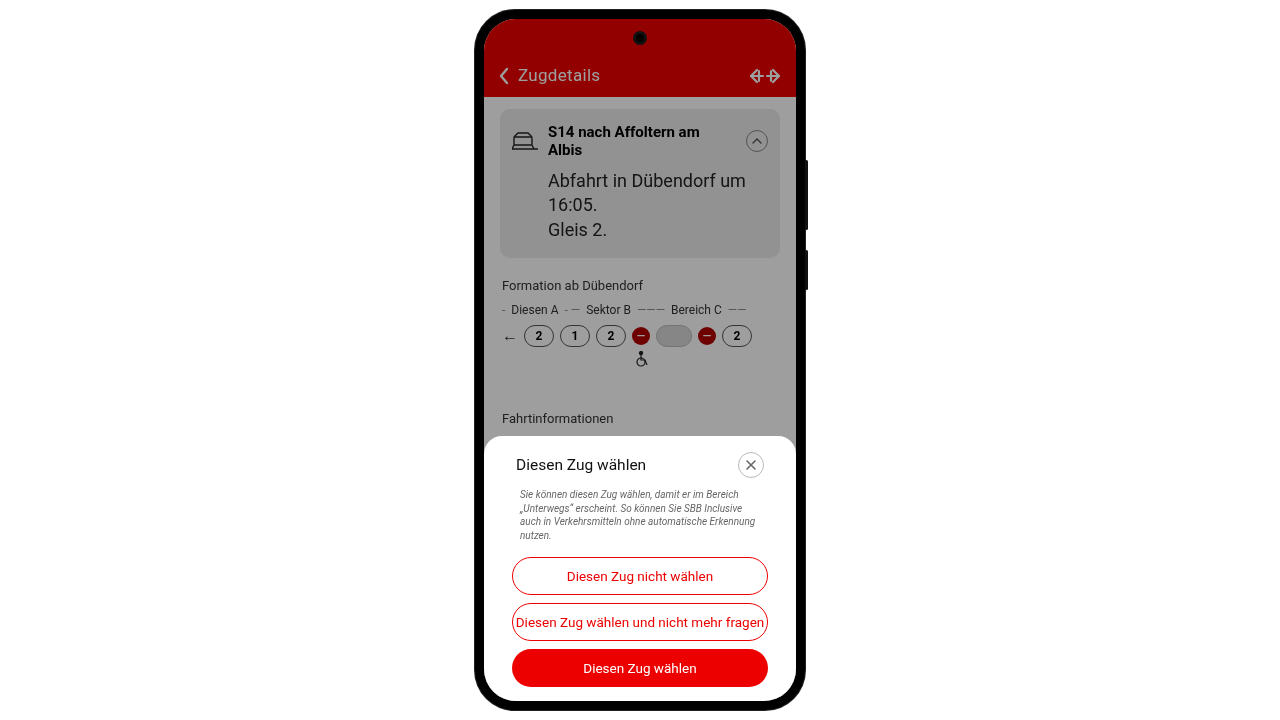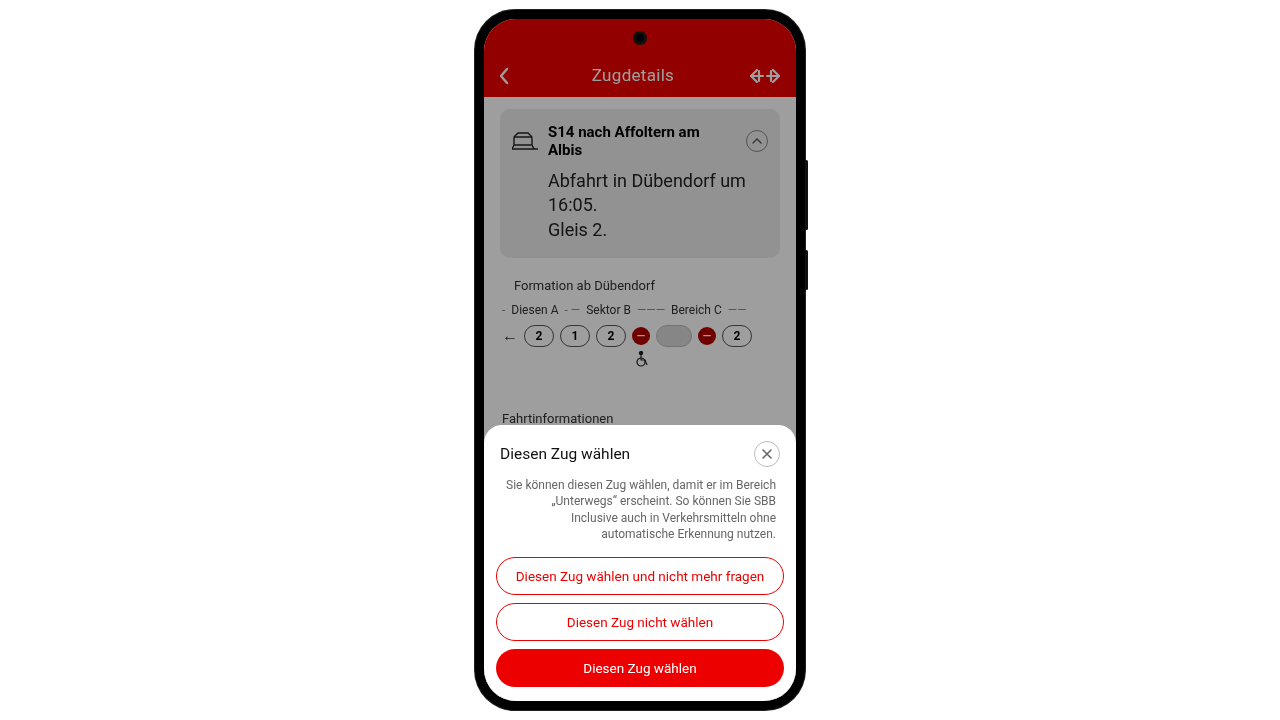--- a/index.html
+++ b/index.html
@@ -16,47 +16,47 @@
   .side-btn{position:absolute;right:-3px;width:3px;background:#111;border-radius:2px;}
   .sb1{top:150px;height:70px;}
   .sb2{top:240px;height:40px;}
   .screen{width:100%;height:100%;border-radius:32px;overflow:hidden;position:relative;background:#fff;}
   .camera{position:absolute;top:12px;left:50%;transform:translateX(-50%);width:14px;height:14px;background:#000;border:3px solid #111;border-radius:50%;z-index:50;}
   .dim{position:absolute;inset:0;background:rgba(0,0,0,.38);z-index:10;}
   
   .app{position:absolute;inset:0;display:flex;flex-direction:column;}
   .header{background:var(--red);color:#fff;height:78px;display:flex;align-items:flex-end;justify-content:space-between;padding:0 14px 12px;}
   .header .back{width:20px;display:flex;align-items:center;}
-  .header .title{flex:1;text-align:center;font-size:17px;letter-spacing:.3px;}
+  .header .title{flex:1;font-size:17px;letter-spacing:.3px;}
   .header .logo{width:34px;}
   .content{flex:1;background:#fff;padding:12px 4px 0;overflow:hidden;}
   .card{margin:0 12px;background:#ececec;border-radius:10px;padding:14px 12px 16px;}
   .card-head{display:flex;align-items:center;gap:10px;}
   .train-icon{width:26px;}
   .card-title{flex:1;font-weight:700;font-size:15px;}
   .collapse{width:22px;height:22px;border:1px solid #888;border-radius:50%;display:flex;align-items:center;justify-content:center;}
   .card-sub{margin:10px 0 0 36px;font-size:18px;color:#222;line-height:1.35;}
-  .section-label{margin:20px 26px 10px;font-size:13px;color:#333;}
+  .section-label{margin:20px 14px 10px;font-size:13px;color:#333;}
   .sectors{display:flex;align-items:center;gap:6px;padding:0 14px;font-size:12px;color:#333;white-space:nowrap;}
   .dash{flex:0 0 auto;color:#888;}
   .cars{display:flex;align-items:center;gap:6px;padding:8px 14px 0;white-space:nowrap;}
   .arrow-left{font-size:16px;color:#333;}
   .pill{min-width:30px;height:22px;border:1.5px solid #555;border-radius:12px;display:flex;align-items:center;justify-content:center;font-size:12px;font-weight:700;}
   .pill.blank{width:36px;background:#d8d8d8;border-color:#bbb;}
   .stop{width:18px;height:18px;border-radius:50%;background:#b30000;display:flex;align-items:center;justify-content:center;color:#fff;font-size:11px;font-weight:700;}
   .wheel{margin:4px 0 0 148px;font-size:14px;}
   .info-label{margin:44px 14px 8px;font-size:13px;color:#333;}
   .time-row{display:flex;padding:6px 14px;}
   .time{font-size:14px;padding-right:10px;border-right:1.5px solid #333;}
   
-  .sheet{position:absolute;left:0;right:0;bottom:0;background:#fff;border-radius:18px 18px 32px 32px;z-index:20;padding:16px 12px 14px;}
+  .sheet{position:absolute;left:0;right:0;bottom:0;background:#fff;border-radius:18px 18px 32px 32px;z-index:20;padding:16px 28px 14px;}
   .sheet-head{display:flex;align-items:center;justify-content:space-between;margin-bottom:10px;padding:0 4px;}
   .sheet-title{font-size:15.5px;color:#111;}
   .close{width:26px;height:26px;border:1px solid #bbb;border-radius:50%;display:flex;align-items:center;justify-content:center;font-size:14px;color:#555;background:#fff;}
-  .sheet-text{font-size:12px;color:var(--grey);text-align:right;line-height:1.38;padding:0 8px 14px;}
+  .sheet-text{font-size:10px;color:var(--grey);text-align:left;line-height:1.38;padding:0 8px 14px;font-style:italic;}
   .btn{width:100%;height:38px;border-radius:22px;display:flex;align-items:center;justify-content:center;font-size:13.5px;margin-bottom:8px;cursor:pointer;}
   .btn.outline{border:1.5px solid var(--red);color:var(--red);background:#fff;}
   .btn.solid{background:var(--red);color:#fff;border:none;margin-bottom:0;}
   svg{display:block;}
 </style>
 </head>
 <body>
 
 <div class="phone">
   <div class="side-btn sb1"></div>
@@ -154,19 +154,19 @@
     <div class="sheet">
       <div class="sheet-head">
         <div class="sheet-title">Diesen Zug wählen</div>
         <div class="close">
           <svg width="12" height="12" viewBox="0 0 12 12">
               <path d="M2 2 L10 10 M10 2 L2 10" stroke="#666" stroke-width="1.6" stroke-linecap="round"></path>
             </svg>
         </div>
       </div>
       <div class="sheet-text">Sie können diesen Zug wählen, damit er im Bereich „Unterwegs“ erscheint. So können Sie SBB Inclusive auch in Verkehrsmitteln ohne automatische Erkennung nutzen.</div>
+      <div class="btn outline">Diesen Zug nicht wählen</div>
       <div class="btn outline">Diesen Zug wählen und nicht mehr fragen</div>
-      <div class="btn outline">Diesen Zug nicht wählen</div>
       <div class="btn solid">Diesen Zug wählen</div>
     </div>
 
   </div>
 </div>
 
 </body></html>

